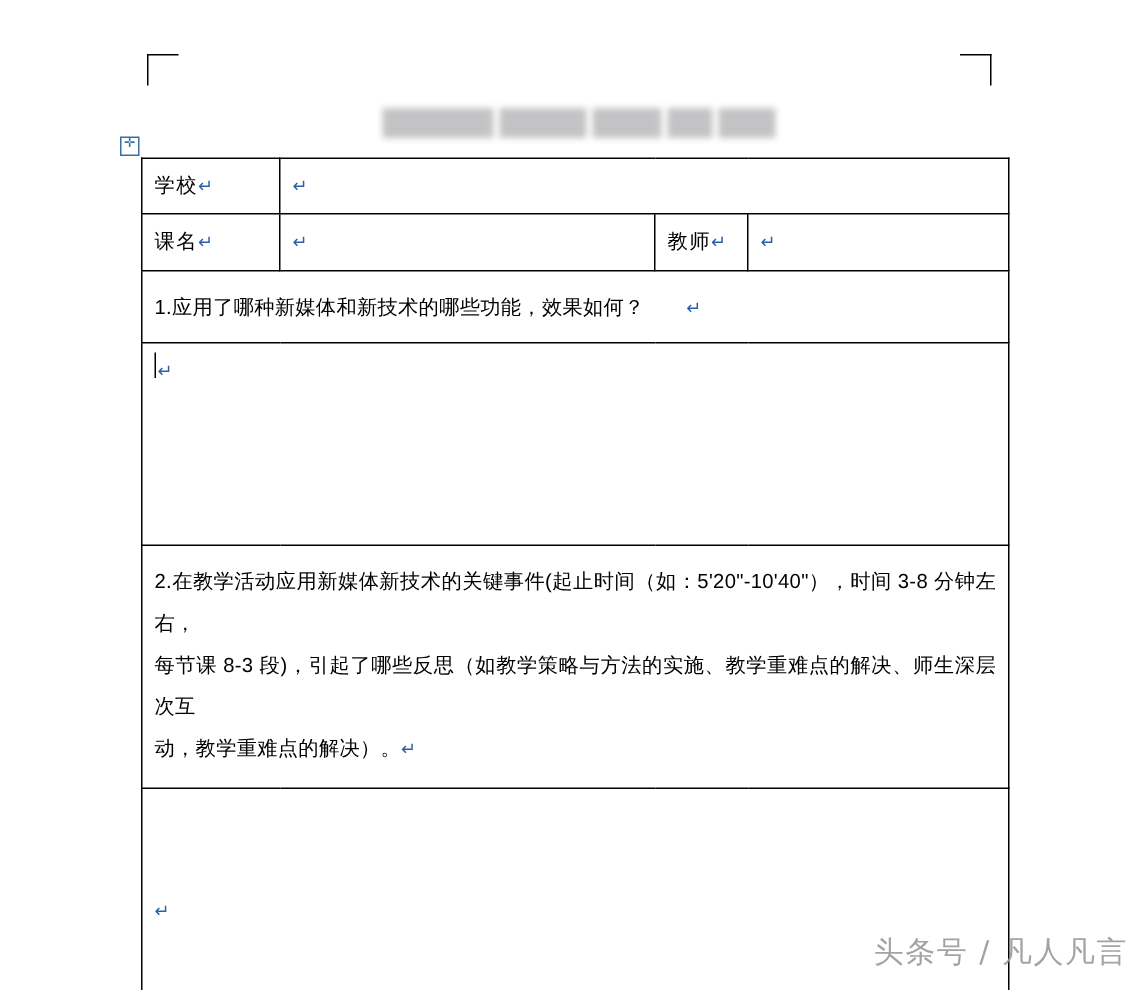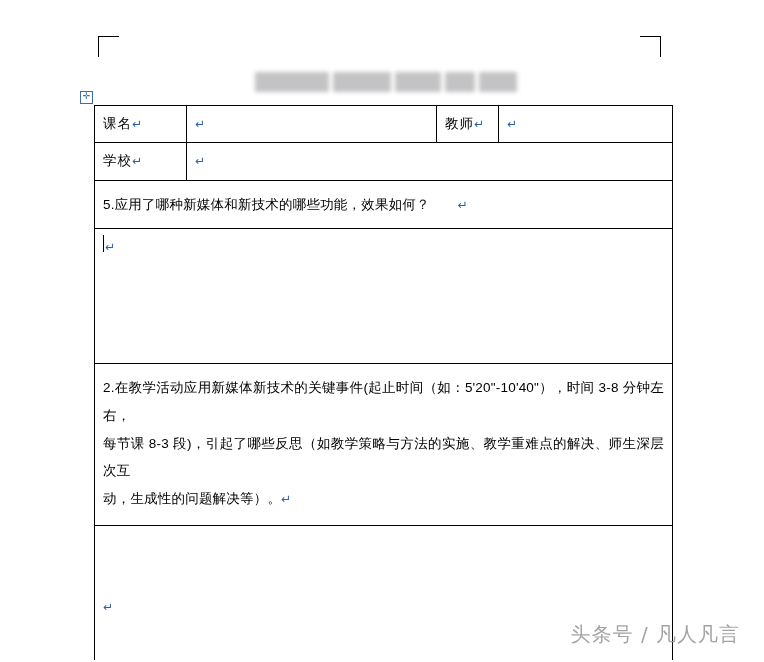--- a/index.html
+++ b/index.html
@@ -124,21 +124,21 @@
     left: 8px;
     top: 6px;
     width: 1px;
     height: 17px;
     background: #000000;
   }
 
   
   .watermark {
     position: absolute;
-    right: 24px;
+    right: 12px;
     bottom: 14px;
     font-size: 20px;
     color: #9a9a9a;
     font-family: "DejaVu Sans", sans-serif;
     letter-spacing: 1px;
     opacity: 0.9;
   }
 
   
   .bottom-edge {
@@ -172,60 +172,60 @@
 <table class="doc-table">
   <colgroup>
     <col style="width:92px;">
     <col style="width:250px;">
     <col style="width:62px;">
     <col style="width:174px;">
   </colgroup>
   <tbody>
     <tr>
       <td class="cell-label">
+        <span>学校</span><span class="pilcrow">↵</span>
+      </td>
+      <td colspan="3">
+        <span class="pilcrow">↵</span>
+      </td>
+    </tr>
+    <tr>
+      <td class="cell-label">
         <span>课名</span><span class="pilcrow">↵</span>
       </td>
       <td>
         <span class="pilcrow">↵</span>
       </td>
       <td class="cell-label">
         <span>教师</span><span class="pilcrow">↵</span>
       </td>
       <td>
         <span class="pilcrow">↵</span>
       </td>
     </tr>
-    <tr>
-      <td class="cell-label">
-        <span>学校</span><span class="pilcrow">↵</span>
-      </td>
-      <td colspan="3">
-        <span class="pilcrow">↵</span>
-      </td>
-    </tr>
 
     <tr>
       <td colspan="4" style="padding:10px 6px 10px 8px;">
-        <span class="q-text">5.应用了哪种新媒体和新技术的哪些功能，效果如何？</span>
+        <span class="q-text">1.应用了哪种新媒体和新技术的哪些功能，效果如何？</span>
         <span class="pilcrow" style="margin-left:24px;">↵</span>
       </td>
     </tr>
 
     <tr>
       <td colspan="4" class="answer-cell" style="height:118px;">
         <span class="caret"></span>
         <span class="pilcrow" style="margin-left:2px;">↵</span>
       </td>
     </tr>
 
     <tr>
       <td colspan="4" style="padding:10px 8px 12px 8px;">
         <div class="q-text spread">2.在教学活动应用新媒体新技术的关键事件(起止时间（如：5'20"-10'40"），时间 3-8 分钟左右，</div>
         <div class="q-text spread">每节课 8-3 段)，引起了哪些反思（如教学策略与方法的实施、教学重难点的解决、师生深层次互</div>
-        <div class="q-text"><span>动，生成性的问题解决等）。</span><span class="pilcrow">↵</span></div>
+        <div class="q-text"><span>动，教学重难点的解决）。</span><span class="pilcrow">↵</span></div>
       </td>
     </tr>
 
     <tr>
       <td colspan="4" class="answer-cell" style="height:146px;">
         <span class="pilcrow" style="position:absolute; left:8px; top:72px;">↵</span>
       </td>
     </tr>
   </tbody>
 </table>

